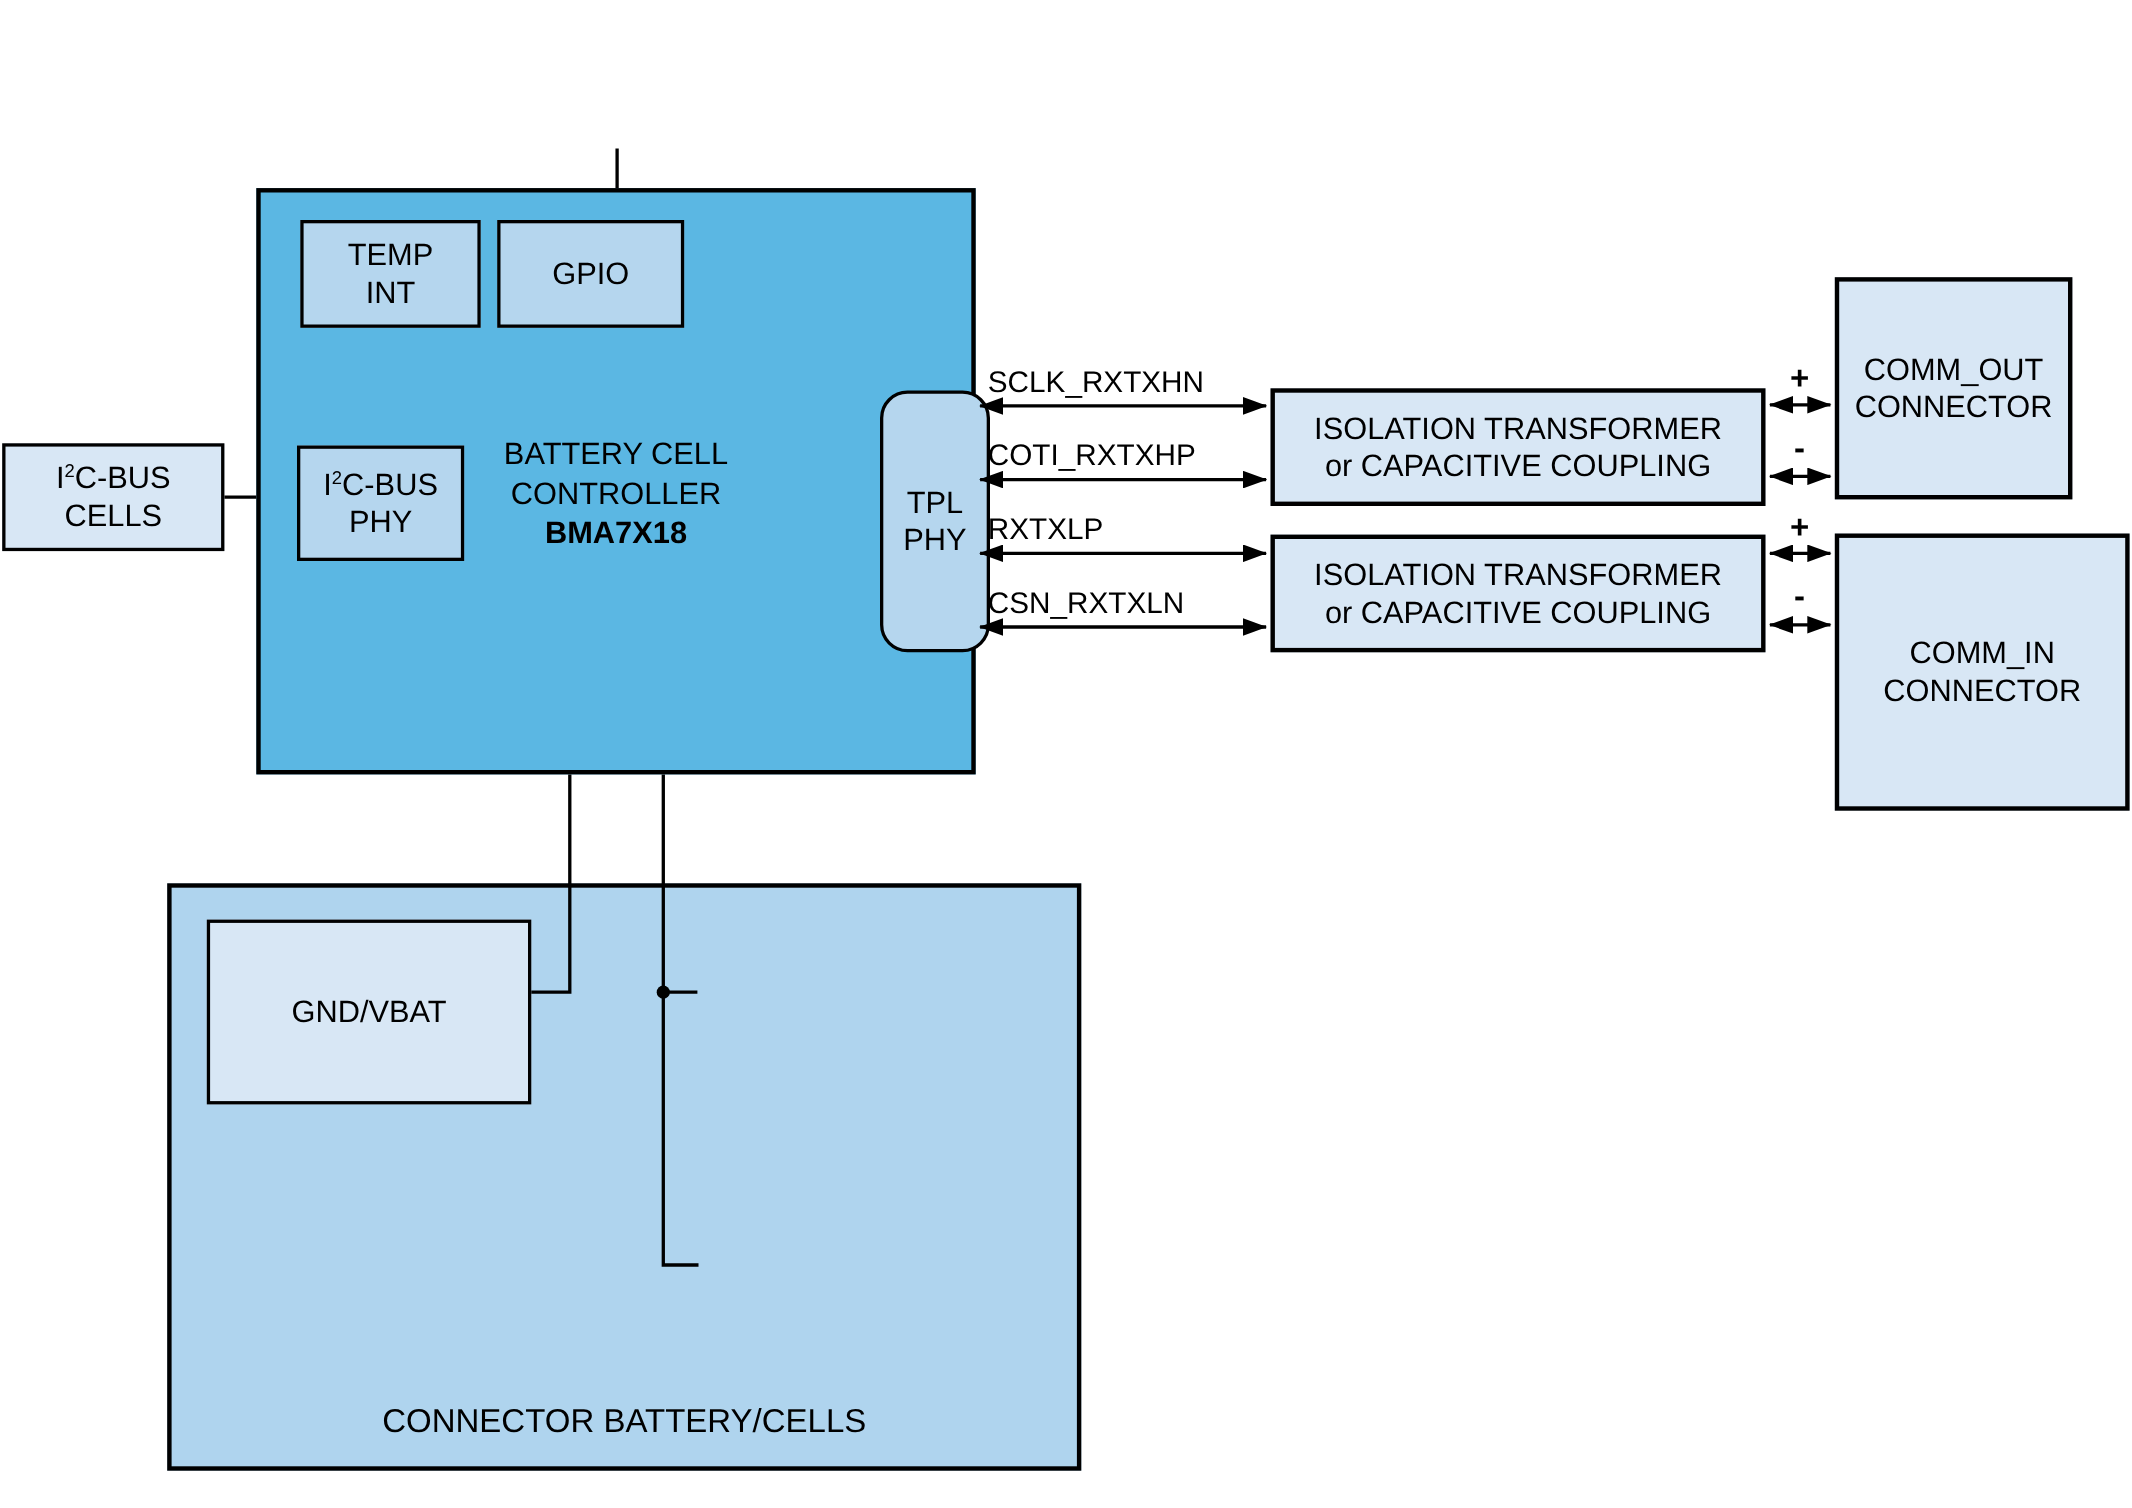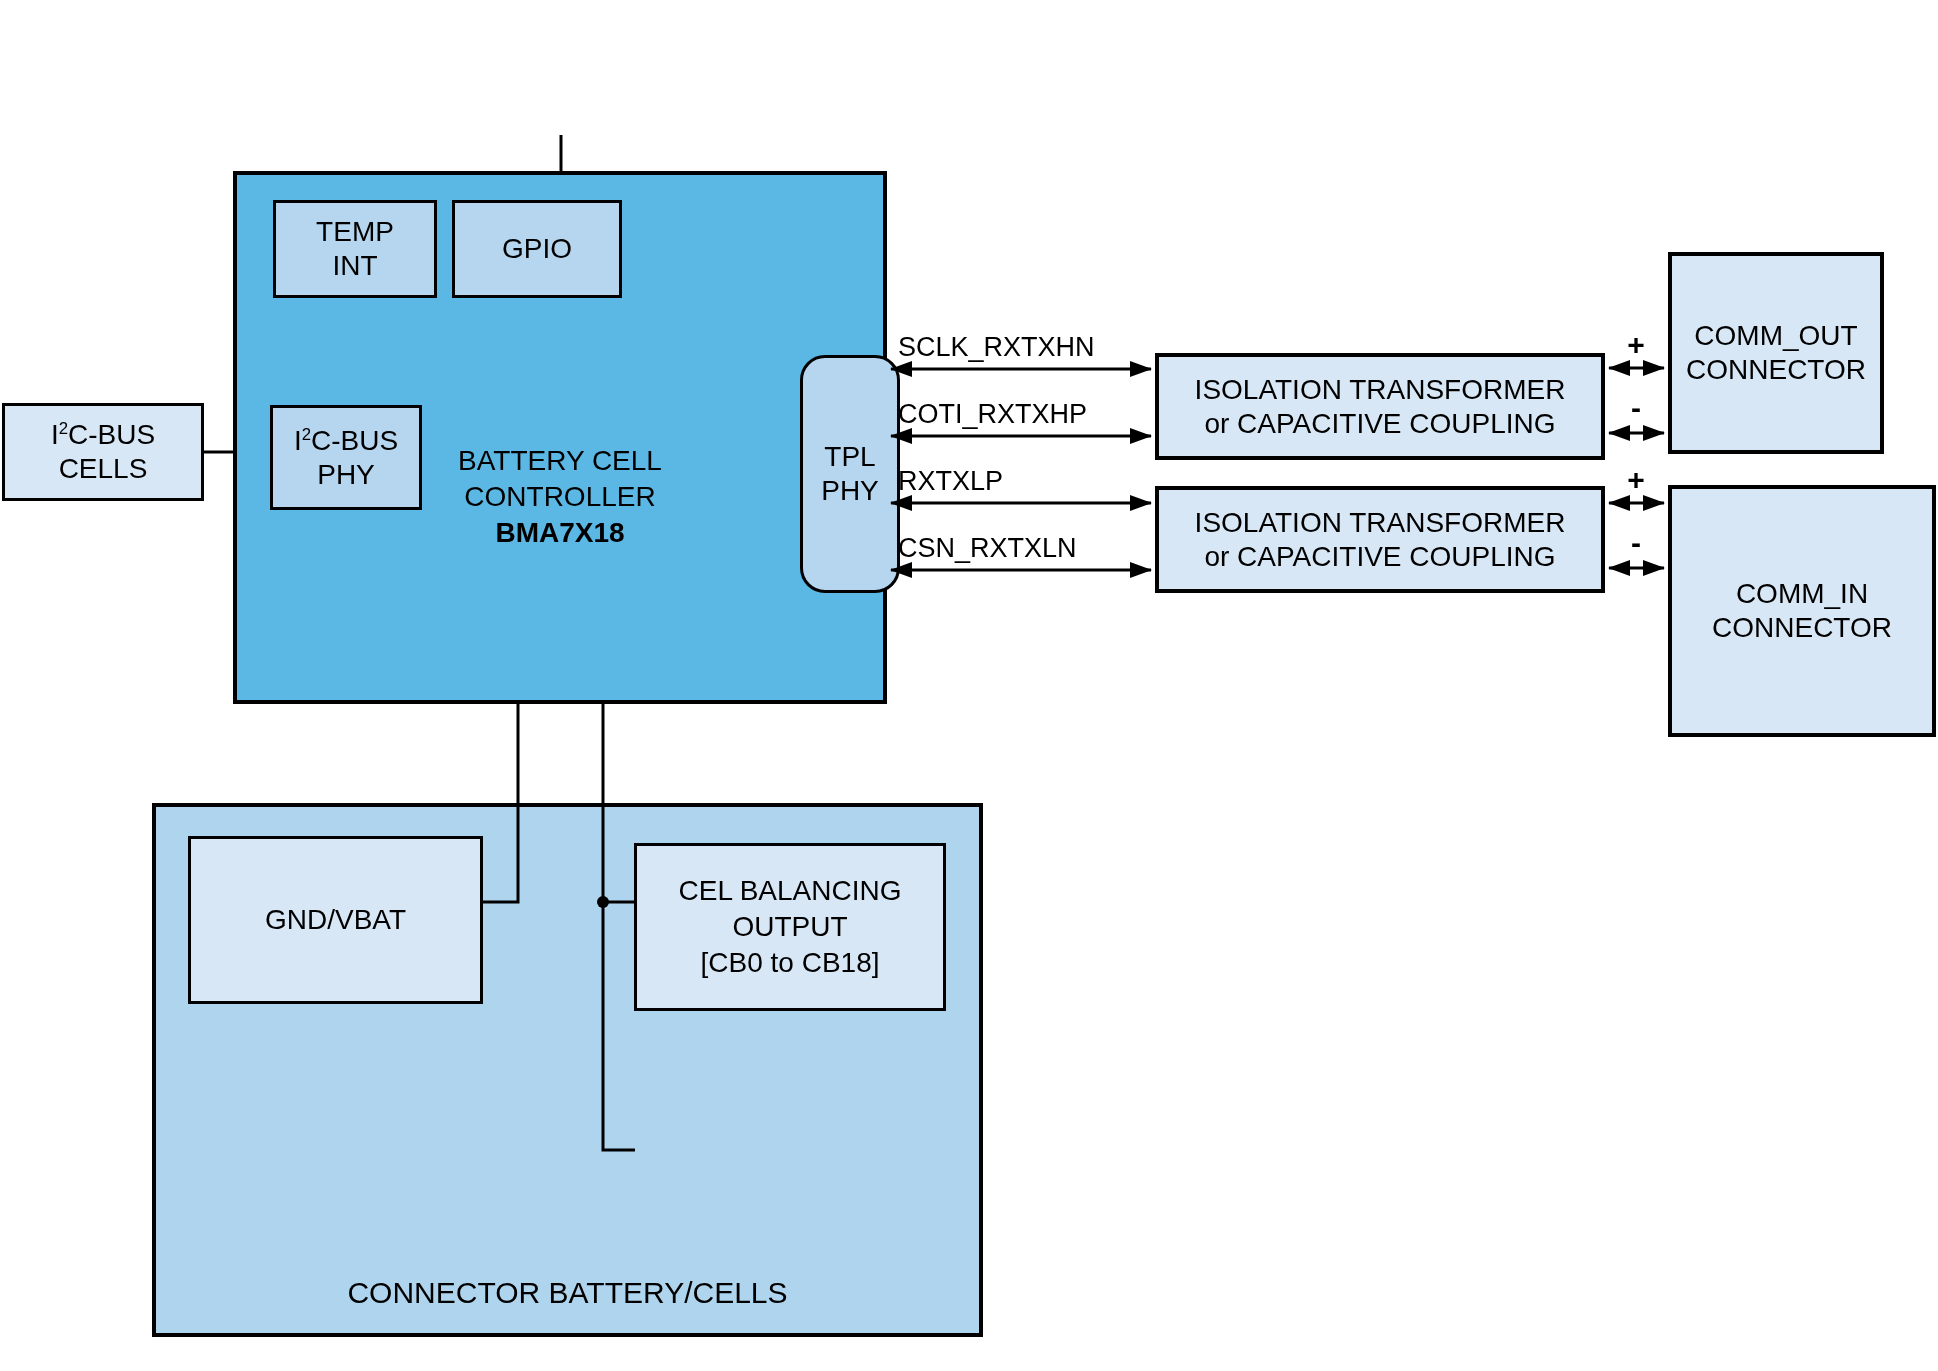--- a/index.html
+++ b/index.html
@@ -52,21 +52,21 @@
   <div class="box inner" style="left:270px;top:405px;width:152px;height:105px;">
     <div><span>I</span><sup>2</sup><span>C-BUS</span></div>
     <div>PHY</div>
   </div>
 
   <div class="box inner" style="left:800px;top:355px;width:100px;height:238px;border-radius:25px;">
     <div>TPL</div>
     <div>PHY</div>
   </div>
 
-  <div class="title-block" style="left:420px;top:395px;width:280px;margin-top:48px;">
+  <div class="title-block" style="left:420px;top:395px;width:280px;">
     <div>BATTERY CELL</div>
     <div>CONTROLLER</div>
     <div class="bold">BMA7X18</div>
   </div>
 
   <div class="box" style="left:2px;top:403px;width:202px;height:98px;">
     <div><span>I</span><sup>2</sup><span>C-BUS</span></div>
     <div>CELLS</div>
   </div>
 
@@ -97,25 +97,20 @@
     <div>COMM_IN</div>
     <div>CONNECTOR</div>
   </div>
 
   <div class="box thick outerfill" style="left:152px;top:803px;width:831px;height:534px;"></div>
 
   <div class="box" style="left:188px;top:836px;width:295px;height:168px;">
     <div>GND/VBAT</div>
   </div>
 
-  <div class="box l3" style="left:634px;top:843px;width:312px;height:168px;">
-    <div>CEL BALANCING</div>
-    <div>OUTPUT</div>
-    <div>[CB0 to CB18]</div>
-  </div>
 
 
   <div class="bottom-label" style="left:152px;top:1276px;width:831px;">CONNECTOR BATTERY/CELLS</div>
 
   <svg class="wires" width="1938" height="1371" viewBox="0 0 1938 1371">
     <defs>
       <marker id="ah" markerUnits="userSpaceOnUse" markerWidth="22" markerHeight="16" refX="21" refY="8" orient="auto-start-reverse">
         <path d="M0,0 L22,8 L0,16 Z" fill="#000"></path>
       </marker>
     </defs>

